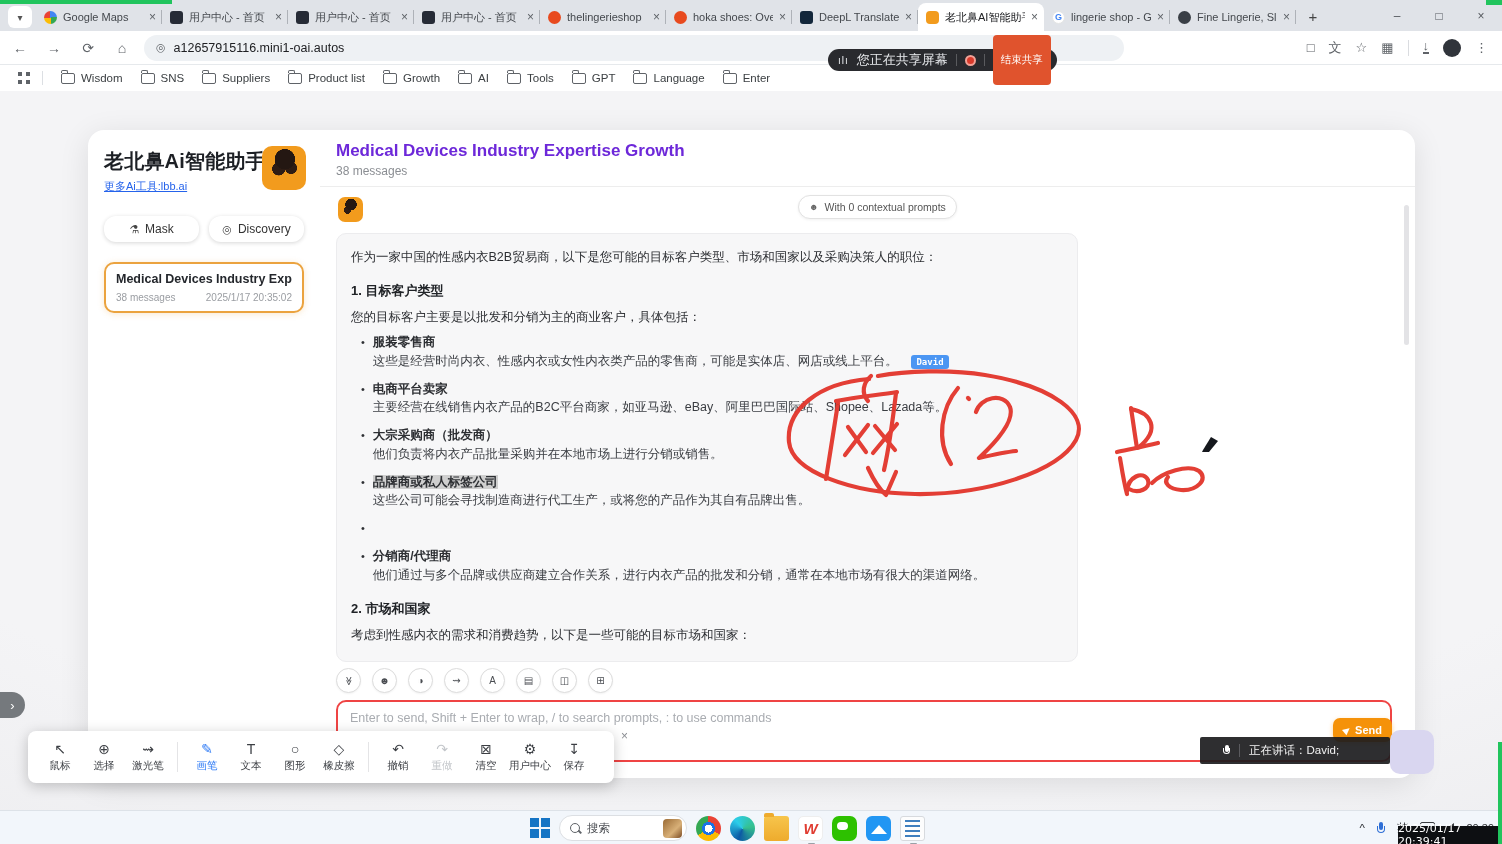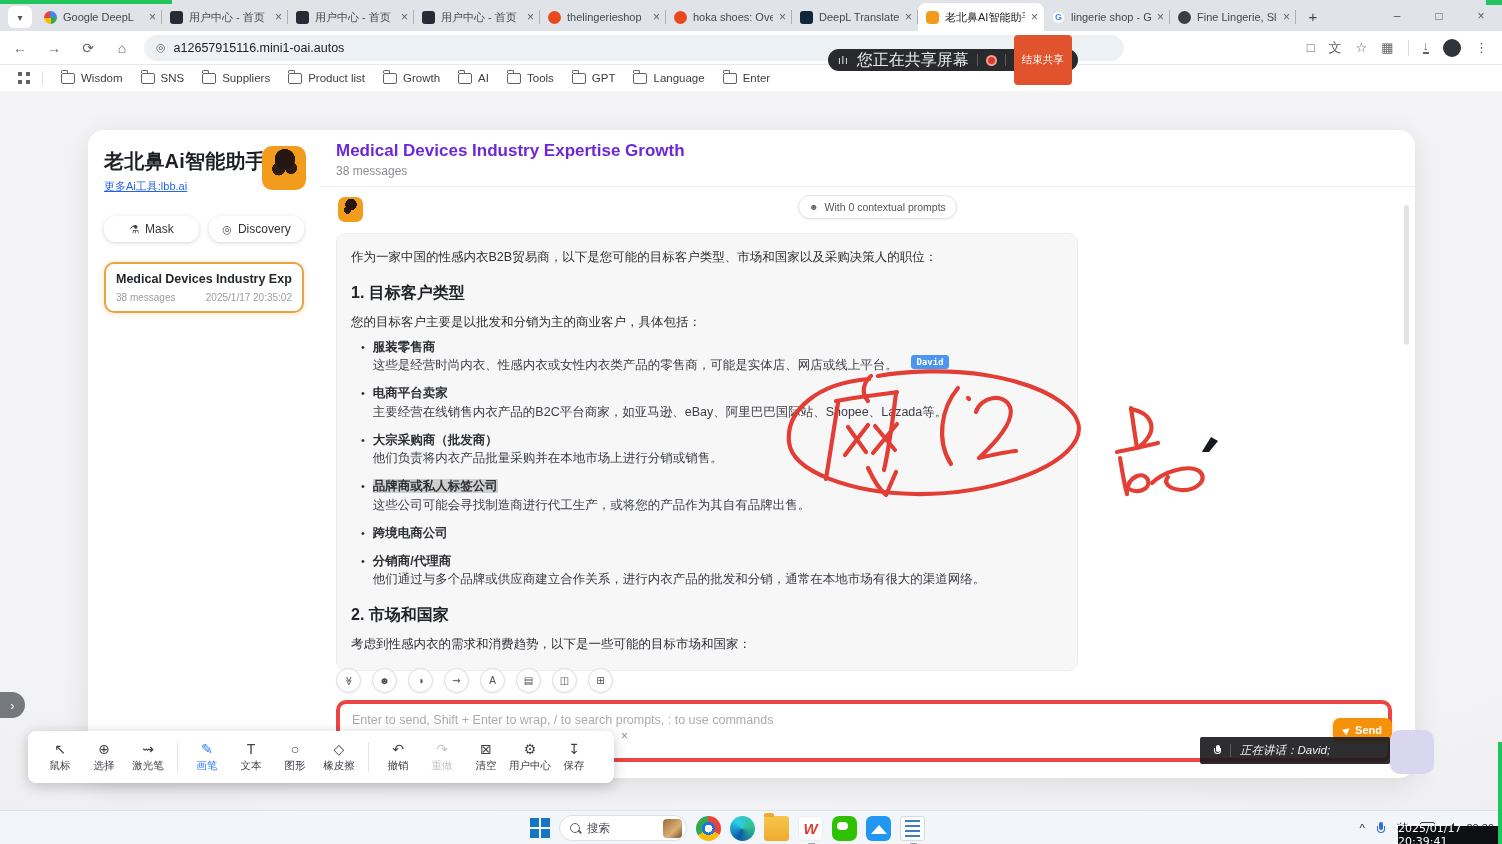--- a/index.html
+++ b/index.html
@@ -34,21 +34,21 @@
   .url{font-size:12.5px;color:#202124;}
   .tb-right{margin-left:auto;display:flex;align-items:center;gap:14px;padding-right:14px;}
   .tbi{font-size:13px;color:#5f6368;}
   .dl{border-bottom:2px solid #5f6368;line-height:10px;padding-bottom:1px;}
   .avatar-chrome{width:18px;height:18px;border-radius:50%;background:#30343b;}
   .tb-sep{width:1px;height:16px;background:#dadce0;}
 
   
   .share-banner{position:absolute;left:828px;top:49px;height:22px;background:#292a2e;border-radius:11px;display:flex;align-items:center;gap:8px;padding:0 6px 0 10px;z-index:25;}
   .sb-bars{color:#e8eaed;font-size:10px;letter-spacing:1px;}
-  .sb-text{color:#e8eaed;font-size:16px;white-space:nowrap;}
+  .sb-text{color:#e8eaed;font-size:13px;white-space:nowrap;}
   .sb-sep{width:1px;height:12px;background:#5a5b5e;}
   .sb-dot{width:11px;height:11px;border-radius:50%;background:#d93a2b;border:2px solid #f1a196;box-sizing:border-box;}
   .sb-btn{background:#e0532d;color:#fff;font-size:10.5px;border-radius:4px;padding:18px 8px;white-space:nowrap;}
 
   .bookmarks{position:absolute;left:0;top:65px;width:1502px;height:26px;background:#fff;border-bottom:1px solid #eceef0;display:flex;align-items:center;gap:4px;padding-left:10px;}
   .apps-grid{width:12px;height:12px;margin:0 8px;background:
     linear-gradient(#5f6368,#5f6368) 0 0/4px 4px no-repeat,
     linear-gradient(#5f6368,#5f6368) 8px 0/4px 4px no-repeat,
     linear-gradient(#5f6368,#5f6368) 0 8px/4px 4px no-repeat,
     linear-gradient(#5f6368,#5f6368) 8px 8px/4px 4px no-repeat;}
@@ -86,37 +86,37 @@
   .chat-header{padding:11px 16px 8px;border-bottom:1px solid #ededed;}
   .ch-title{font-size:17px;font-weight:bold;color:#6d28d9;}
   .ch-sub{font-size:12px;color:#8b8e93;margin-top:3px;}
   .msg-row{position:relative;height:36px;margin:8px 16px 0;}
   .msg-avatar{position:absolute;left:2px;top:2px;width:25px;height:25px;border-radius:7px;background:
      radial-gradient(circle at 52% 30%,#241712 26%,transparent 27%),
      radial-gradient(circle at 38% 52%,#2e1c14 18%,transparent 19%),#f29b1d;}
   .ctx-pill{position:absolute;left:462px;top:0;height:22px;border:1px solid #e2e2e2;background:#fff;border-radius:12px;display:flex;align-items:center;gap:6px;padding:0 10px;font-size:10.5px;color:#555;box-shadow:0 1px 3px rgba(0,0,0,.06);}
   .ctx-pill .ic{font-size:9px;color:#666;}
   .bubble{margin:2px 16px 0;width:742px;box-sizing:border-box;background:#f7f7f8;border:1px solid #ececee;border-radius:10px;padding:10px 14px;color:#2d2f33;font-size:12.5px;line-height:1.5;}
-  .bubble h2{font-size:16px;margin:14px 0 8px;color:#202327;}
+  .bubble h2{font-size:13px;margin:14px 0 8px;color:#202327;}
   .bubble p{margin:4px 0 6px;}
   .bullets{margin-top:6px;}
   .bullet{display:flex;gap:8px;margin:0 0 9px 10px;}
   .bdot{font-size:11px;line-height:19px;color:#2d2f33;}
   .btitle{font-weight:bold;}
   .btitle .hl, .btitle.hl span{background:#cfcfcf;}
   .hl{background:#cfcfcf;margin-top:16px;}
   .bdesc{color:#3a3d42;}
 
   
   .chat-input{position:absolute;left:16px;right:23px;bottom:12px;}
   .actions{display:flex;gap:11px;margin-bottom:7px;}
   .act{width:23px;height:23px;border-radius:50%;background:#fff;border:1px solid #dcdcdc;box-shadow:0 1px 2px rgba(0,0,0,.05);display:flex;align-items:center;justify-content:center;font-size:10px;color:#4a4d52;}
   .act .rot{transform:rotate(90deg);display:inline-block;font-size:9px;}
   .input-wrap{position:relative;}
-  .input-wrap textarea{width:100%;height:62px;box-sizing:border-box;resize:none;border:4px solid #ef4444;border-radius:10px;padding:9px 12px;font-size:12.5px;color:#4c1d95;font-family:"Liberation Sans","DejaVu Sans",sans-serif;outline:none;}
+  .input-wrap textarea{width:100%;height:62px;box-sizing:border-box;resize:none;border:2px solid #ef4444;border-radius:10px;padding:9px 12px;font-size:12.5px;color:#4c1d95;font-family:"Liberation Sans","DejaVu Sans",sans-serif;outline:none;}
   .input-wrap textarea::placeholder{color:#a9acb1;}
   .send-btn{position:absolute;right:0px;top:18px;height:24px;background:#f59209;border-radius:7px;display:flex;align-items:center;gap:5px;padding:0 10px;color:#fff;font-size:11px;font-weight:bold;box-shadow:0 2px 5px rgba(245,146,9,.4);}
   .send-btn .pl{font-size:9px;transform:rotate(-40deg);display:inline-block;}
 
   
   .scrollbar{position:absolute;background:#e3e3e6;border-radius:3px;}
 
   
   .ink{position:absolute;left:0;top:0;z-index:12;pointer-events:none;}
   .david{position:absolute;left:911px;top:355px;width:38px;height:14px;background:#4b96f3;border-radius:3px;color:#fff;font-size:9px;font-weight:bold;font-family:"DejaVu Sans Mono",monospace;display:flex;align-items:center;justify-content:center;z-index:13;}
@@ -129,21 +129,21 @@
   .tool.active{color:#2f7bf5;}
   .tool.disabled{color:#c3c6ca;}
   .tool.divider{width:1px;height:30px;background:#e4e4e6;gap:0;margin:0 7px;}
   .ann-close{position:absolute;right:-14px;top:-2px;font-size:12px;color:#8a8d92;}
 
   
   .expand{position:absolute;left:0;top:692px;width:25px;height:26px;background:#6b6f73;border-radius:0 13px 13px 0;color:#fff;display:flex;align-items:center;justify-content:center;font-size:13px;z-index:30;opacity:.92;}
 
   
   .lavender{position:absolute;left:1390px;top:730px;width:44px;height:44px;border-radius:10px;background:#d9d6f0;z-index:9;}
-  .speaking{position:absolute;left:1200px;top:737px;width:190px;height:27px;background:rgba(28,28,30,.92);display:flex;align-items:center;gap:9px;padding:0 14px;box-sizing:border-box;color:#f2f2f2;font-size:11.5px;z-index:31;border-radius:2px;font-style:italic;}
+  .speaking{position:absolute;left:1200px;top:737px;width:190px;height:27px;background:rgba(28,28,30,.92);display:flex;align-items:center;gap:9px;padding:0 23px;box-sizing:border-box;color:#f2f2f2;font-size:11.5px;z-index:31;border-radius:2px;}
   .mic-shape{width:7px;height:11px;position:relative;}
   .mic-shape:before{content:"";position:absolute;left:1.5px;top:0;width:4px;height:7px;background:#fff;border-radius:2px;}
   .mic-shape:after{content:"";position:absolute;left:0;top:3px;width:5px;height:5px;border:1px solid #fff;border-top:none;border-radius:0 0 4px 4px;}
   .sp-sep{width:1px;height:13px;background:#5a5a5e;}
 
   
   .taskbar{position:absolute;left:0;top:810px;width:1502px;height:34px;background:#f2f6fb;border-top:1px solid #dde2e8;z-index:40;}
   .tb-center{position:absolute;left:530px;top:0;height:34px;display:flex;align-items:center;gap:9px;}
   .startbtn{width:20px;height:20px;background:
     linear-gradient(#1574c4,#1574c4) 0 0/9px 9px no-repeat,
@@ -182,21 +182,21 @@
 <body>
 
 <div id="screen">
 
   <div class="tabbar">
     <div class="tab-chevron">▾</div>
     <div class="tabs">
 
         <div class="tab">
           <span class="fav fav-maps"></span>
-          <span class="tlabel">Google DeepL</span>
+          <span class="tlabel">Google Maps</span>
           <span class="tclose">×</span>
         </div>
 
         <div class="tab">
           <span class="fav fav-cube"></span>
           <span class="tlabel">用户中心 - 首页</span>
           <span class="tclose">×</span>
         </div>
 
         <div class="tab">
@@ -422,21 +422,20 @@
                 <span class="bdot">•</span>
                 <div class="btext">
                   <div class="btitle"><span class="hl">品牌商或私人标签公司</span></div>
                   <div class="bdesc">这些公司可能会寻找制造商进行代工生产，或将您的产品作为其自有品牌出售。</div>
                 </div>
               </div>
 
               <div class="bullet">
                 <span class="bdot">•</span>
                 <div class="btext">
-                  <div class="btitle"><span>跨境电商公司</span></div>
                 </div>
               </div>
 
               <div class="bullet">
                 <span class="bdot">•</span>
                 <div class="btext">
                   <div class="btitle"><span>分销商/代理商</span></div>
                   <div class="bdesc">他们通过与多个品牌或供应商建立合作关系，进行内衣产品的批发和分销，通常在本地市场有很大的渠道网络。</div>
                 </div>
               </div>

